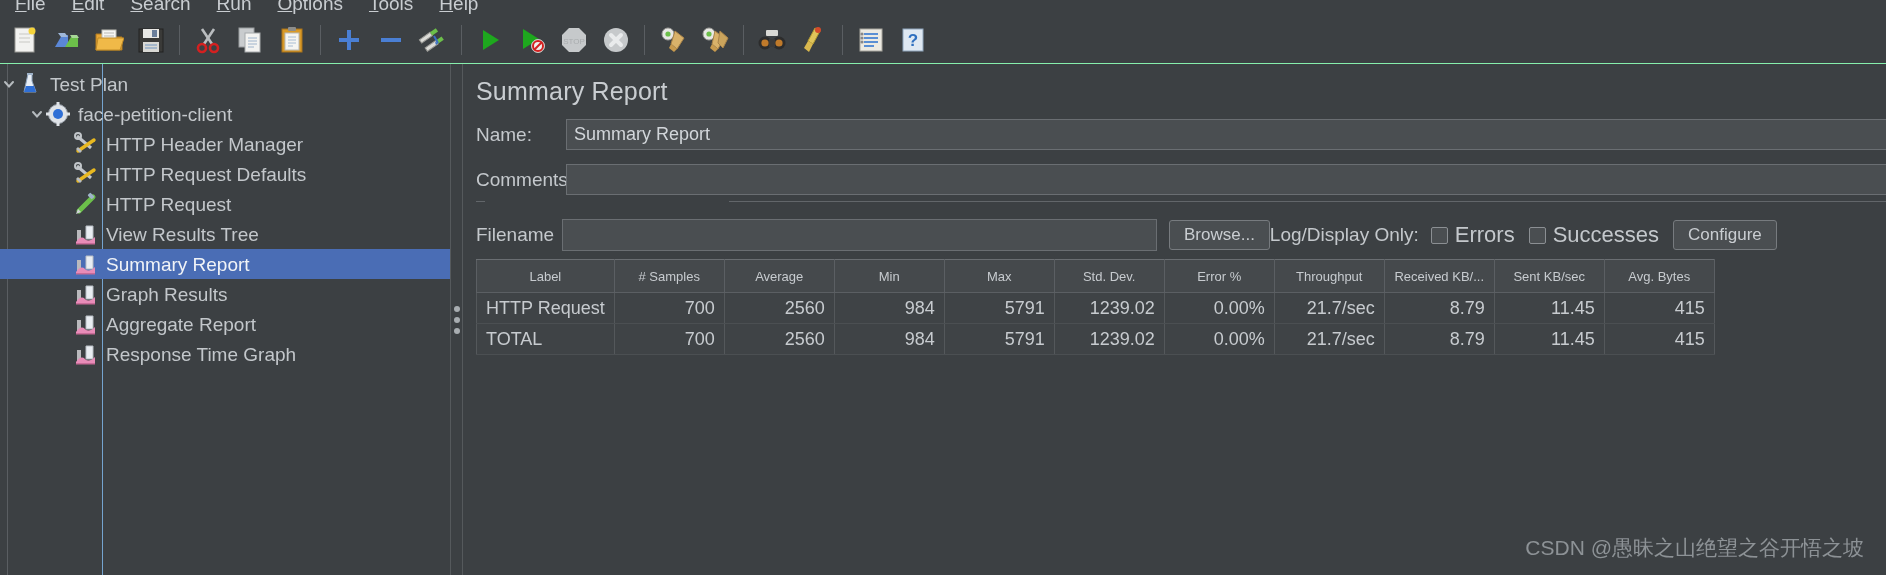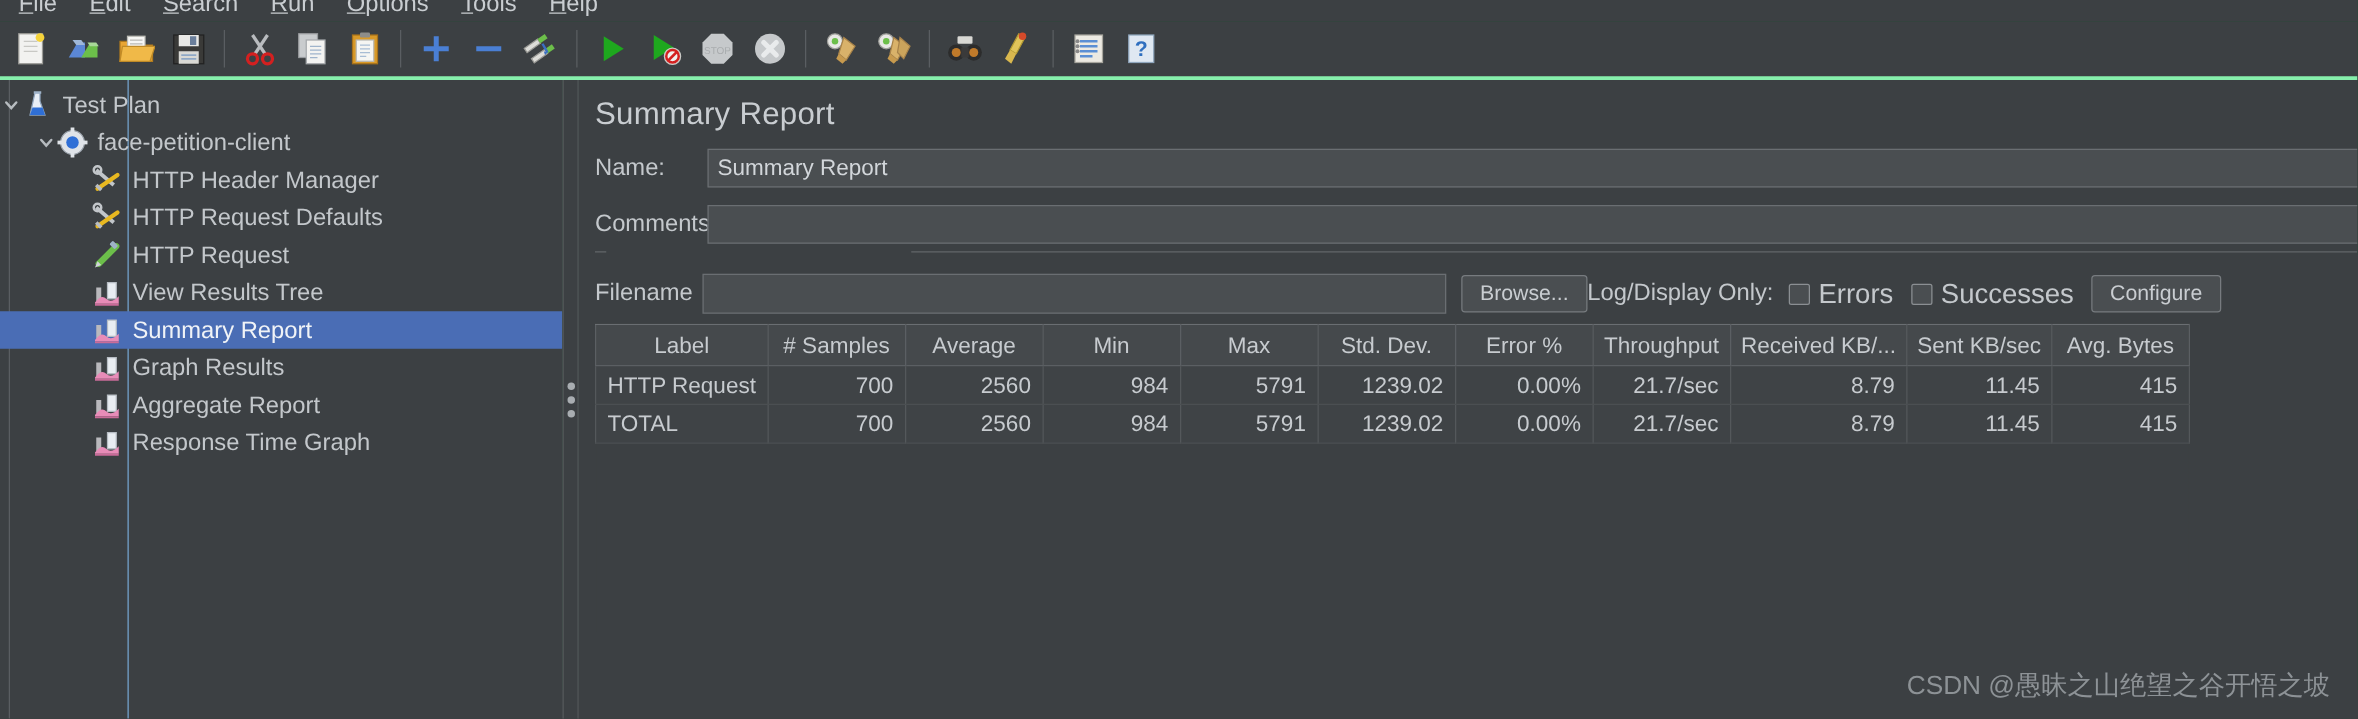--- a/index.html
+++ b/index.html
@@ -3,38 +3,38 @@
 <meta charset="utf-8">
 <style>
   * { box-sizing: border-box; margin: 0; padding: 0; }
   html, body {
     width: 1886px; height: 575px;
     background: #3c4043;
     font-family: "Liberation Sans", sans-serif;
     overflow: hidden;
     color: #bdc1c6;
   }
-  .app { position: relative; width: 1886px; height: 552px; background: #14532d; }
+  .app { position: relative; width: 1886px; height: 552px; background: #f97316; }
 
   
   .menubar {
     position: absolute; top: 0; left: 0; width: 1886px; height: 17px;
     background: #3c4043; overflow: hidden;
   }
   .menubar .items { display: flex; align-items: flex-end; height: 17px; padding-left: 2px; }
   .menu-item {
     font-size: 19px; color: #c9cdd1; padding: 0 13px; line-height: 19px;
     position: relative; top: -4px; white-space: nowrap;
   }
   .menu-item .mn { text-decoration: underline; }
 
   
   .toolbar {
     position: absolute; top: 17px; left: 0; width: 1886px; height: 47px;
-    background: #3c4043; border-bottom: 3px solid #86efac;
+    background: #3c4043; border-bottom: 1px solid #86efac;
     display: flex; align-items: center; padding-left: 4px;
   }
   .tb-btn {
     width: 38px; height: 38px; margin: 0 2px;
     display: flex; align-items: center; justify-content: center;
     border-radius: 2px; position: relative;
   }
   .tb-sep { width: 1px; height: 30px; background: #5a5e62; margin: 0 7px; flex: none; }
   .tb-spacer { flex: 1 1 auto; }
 
@@ -139,21 +139,21 @@
   }
   .cblabel { font-size: 22px; color: #c4c8cc; }
 
   
   .table-wrap {
     position: absolute; left: 13px; top: 195px; right: 0; bottom: 0; overflow: hidden;
   }
   table.summary { border-collapse: collapse; table-layout: fixed; }
   table.summary th {
     background: #45494c; border: 1px solid #5b5f63; border-top: 1px solid #6a6e72;
-    font-weight: normal; font-size: 18px; color: #c7cbcf; height: 33px;
+    font-weight: normal; font-size: 13px; color: #c7cbcf; height: 33px;
     text-align: center; padding: 0 8px; white-space: nowrap; overflow: hidden;
   }
   table.summary td {
     background: #3f4346; border-left: 1px solid #54585b; border-right: 1px solid #54585b;
     border-bottom: 1px solid #4b4f52;
     font-size: 18px; color: #c7cbcf; height: 31px; padding: 0 9px; white-space: nowrap;
   }
   table.summary td.num { text-align: right; }
   table.summary td.txt { text-align: left; }
   .tbl-filler { border-top: 1px solid #4b4f52; }

